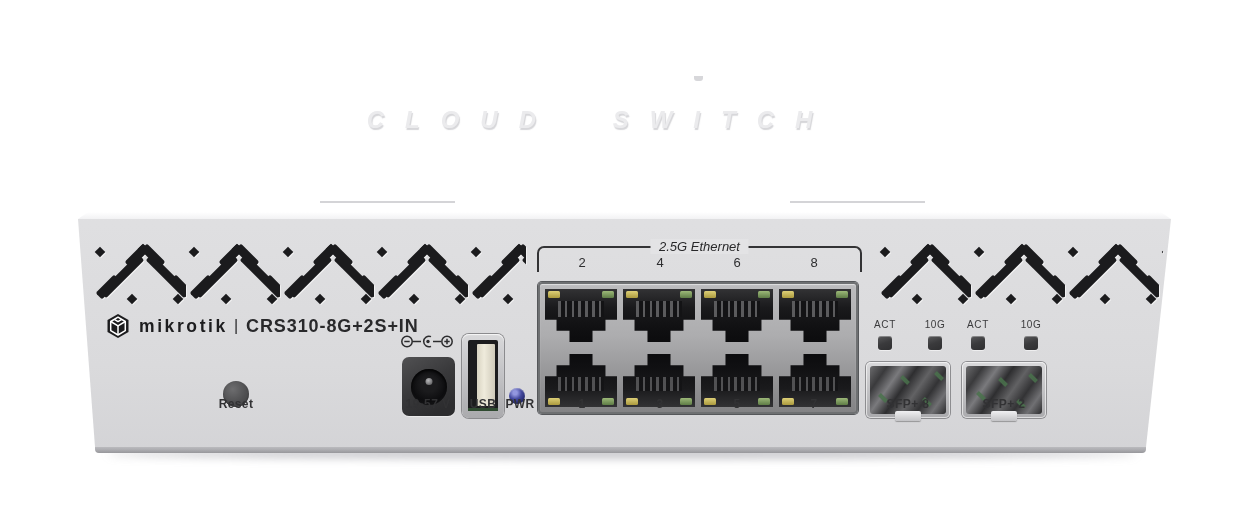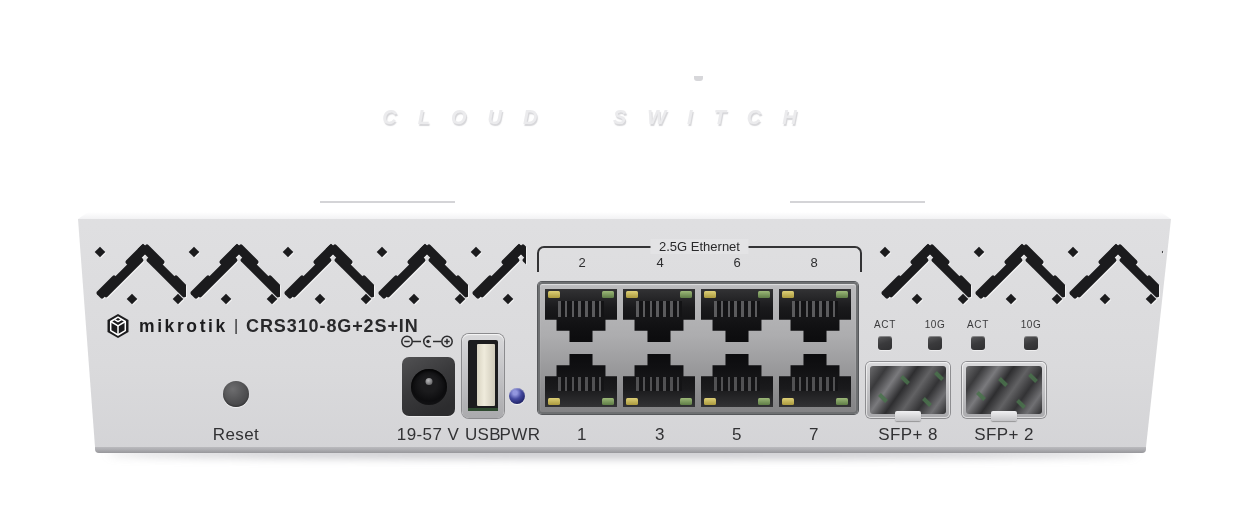--- a/index.html
+++ b/index.html
@@ -6,21 +6,21 @@
   #scene{position:relative;width:1245px;height:522px;background:#ffffff;overflow:hidden;
          font-family:"Liberation Sans",sans-serif;-webkit-font-smoothing:antialiased;}
   #scene *{box-sizing:border-box;}
 
   
   .top-lid{position:absolute;inset:0;
     clip-path:polygon(285px 76px,962px 76px,1171px 219px,78px 219px);
     background:linear-gradient(180deg,#f0f0f2 0%,#ebebed 45%,#e7e7ea 82%,#e1e1e4 96%,#ecpart 100%),
                linear-gradient(180deg,#f0f0f2 0%,#ebebed 45%,#e7e7ea 82%,#e1e1e4 96%,#ebebee 100%);}
   .emboss{position:absolute;left:330px;top:106px;width:540px;text-align:center;
-    font-style:italic;font-weight:bold;font-size:20px;letter-spacing:21px;word-spacing:28px;
+    font-style:italic;font-weight:bold;font-size:24px;letter-spacing:21px;word-spacing:28px;
     color:#ebebed;white-space:nowrap;
     text-shadow:1px 2px 1px rgba(163,163,171,.45),-1px -1px 1px rgba(255,255,255,.95);}
   .seam{position:absolute;top:201px;height:2px;background:#d4d4d7;box-shadow:0 1px 0 rgba(255,255,255,.85);}
   .seam.s1{left:320px;width:135px;} .seam.s2{left:790px;width:135px;}
   .lid-notch{position:absolute;left:694px;top:76px;width:9px;height:5px;background:#d7d7da;border-radius:0 0 3px 3px;}
   .lid-edge{position:absolute;left:78px;top:212px;width:1093px;height:7px;
     background:linear-gradient(180deg,rgba(255,255,255,0),#f2f2f4);}
 
   
   .ground-shadow{position:absolute;left:108px;top:449px;width:1028px;height:9px;border-radius:50%;
@@ -40,22 +40,22 @@
   .vent.left{left:92px;top:240px;} .vent.right{left:877px;top:240px;}
 
   
   .brand-row{position:absolute;left:106px;top:313px;height:26px;display:flex;align-items:center;}
   .brand-icon{width:24px;height:26px;margin-right:9px;}
   .brand-word{font-size:17.5px;font-weight:bold;letter-spacing:2.6px;color:#1d1d1f;}
   .brand-sep{font-size:16px;color:#2a2a2c;margin:0 8px 0 6px;font-weight:normal;}
   .brand-model{font-size:18px;letter-spacing:.9px;color:#29292b;font-weight:bold;}
 
   
-  .plabel{position:absolute;top:425px;transform:translateX(-50%);font-size:17px;
-    color:#323234;letter-spacing:.4px;white-space:nowrap;}
+  .plabel{position:absolute;top:397px;transform:translateX(-50%);font-size:12px;
+    color:#323234;letter-spacing:.4px;white-space:nowrap;font-weight:bold;}
   .numt{position:absolute;top:255px;transform:translateX(-50%);font-size:13px;color:#2d2d2f;}
   .ind-label{position:absolute;top:319px;transform:translateX(-50%);font-size:10px;
     letter-spacing:.6px;color:#3a3a3c;}
 
   
   .reset-btn{position:absolute;left:223px;top:381px;width:26px;height:26px;border-radius:50%;
     background:radial-gradient(circle at 38% 32%,#6d6d6f,#4f4f51 55%,#414143);
     box-shadow:inset 0 -1px 2px rgba(0,0,0,.35),0 1px 1px rgba(255,255,255,.65);}
 
   
@@ -81,21 +81,21 @@
 
   
   .pwr-led{position:absolute;left:509px;top:388px;width:16px;height:16px;border-radius:50%;
     background:radial-gradient(circle at 38% 30%,#9296de 0 14%,#44499f 42%,#24286e 72%,#181b4e 100%);
     box-shadow:0 1px 1px rgba(255,255,255,.7),inset 0 1px 1px rgba(255,255,255,.3);}
 
   
   .eth-bracket{position:absolute;left:537px;top:246px;width:325px;height:26px;
     border:2px solid #333335;border-bottom:none;border-radius:7px 7px 0 0;}
   .eth-bracket-label{position:absolute;left:50%;top:-9px;transform:translateX(-50%);
-    background:#e3e3e5;padding:0 9px;font-size:13px;color:#29292b;white-space:nowrap;}
+    background:#e3e3e5;padding:0 9px;font-size:13px;color:#29292b;white-space:nowrap;font-style:italic;}
 
   
   .eth-bezel{position:absolute;left:538px;top:282px;width:320px;height:132px;border-radius:4px;
     border:2px solid #6e7072;
     background:linear-gradient(180deg,#bcbcbe 0%,#adadaf 40%,#98989a 68%,#838385 100%);
     box-shadow:0 0 0 1px #55575a,inset 0 1px 1px rgba(255,255,255,.55);}
   .eth-grid{position:absolute;left:545px;top:289px;width:306px;height:118px;display:grid;
     grid-template-columns:repeat(4,1fr);grid-template-rows:1fr 1fr;column-gap:6px;row-gap:12px;}
   .cell{position:relative;}
   .jack{position:absolute;inset:0;}

